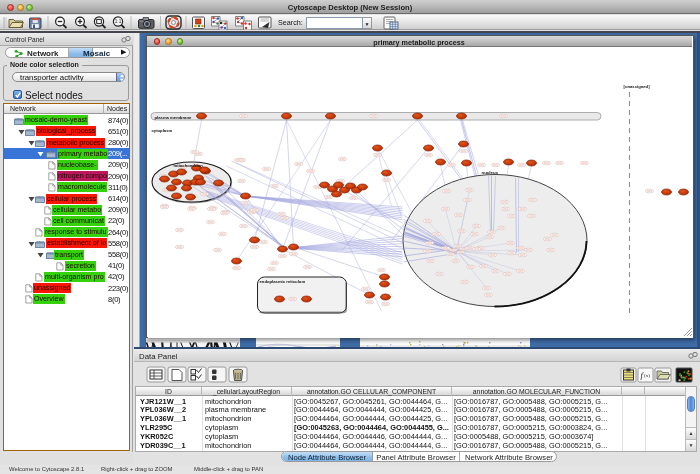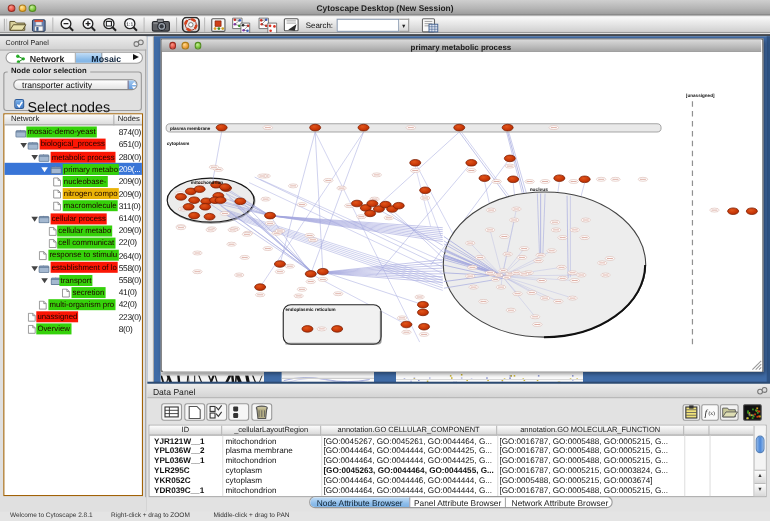--- a/index.html
+++ b/index.html
@@ -139,21 +139,21 @@
 <svg style="display:block" width="10" height="10">
           <path d="M5 1.5 l2.2 2.8 h-4.4 z M5 8.5 l2.2 -2.8 h-4.4 z" fill="#fff"></path>
         </svg>
 </div>
     </div>
 <div class="abs" style="left:13px;top:57px;width:8.5px;height:8.5px;background:linear-gradient(#7db3ea,#3a78cc);border:1px solid #2a5a9a;border-radius:2px;">
 <svg style="display:block" width="8" height="8">
         <path d="M1.8 4 l1.6 2 2.8-4.4" stroke="#fff" stroke-width="1.4" fill="none"></path>
       </svg>
 </div>
-<span class="abs" style="left:25px;top:57px;font-size:13px;color:#111;">Select nodes</span>
+<span class="abs" style="left:25px;top:57px;font-size:10px;color:#111;">Select nodes</span>
 </div>
 <div class="abs" style="left:3px;top:103px;width:127px;height:348px;background:#fff;border:1px solid #a16207;overflow:hidden;">
 <div class="abs" style="left:0;top:0;width:127px;height:9.5px;background:linear-gradient(#fbfbfb,#dcdcdc);border-bottom:1px solid #999;">
 <span class="abs" style="left:6px;top:1px;font-size:7px;color:#222;">Network</span>
 <span class="abs" style="left:103px;top:1px;font-size:7px;color:#222;">Nodes</span>
 <div class="abs" style="left:99px;top:0;width:1px;height:9.5px;background:#b0b0b0;"></div>
 </div>
 <div class="abs" style="left:0;top:10.5px;width:127px;height:11.2px;">
 <svg class="abs" style="left:10px;top:2.2px" width="10" height="8">
         <path d="M0.5 2 l3.5 0 1 -1.2 0 1.2" fill="#8aa0bd"></path>
@@ -205,21 +205,21 @@
         <path d="M4.8 0.8 l0 2.2 2.2 0" fill="none" stroke="#8a8a8a" stroke-width="0.8"></path>
       </svg>
 <span class="abs" style="left:53px;top:0.8px;max-width:51px;overflow:hidden;white-space:nowrap;display:inline-block;background:#35d10a;font-size:7.1px;color:#200500;padding:1px 1px;">nucleobase-</span>
 <span class="abs" style="left:104px;top:1px;font-size:7.6px;color:#111;letter-spacing:-0.3px;">209(0)</span>
 </div>
 <div class="abs" style="left:0;top:66.5px;width:127px;height:11.2px;">
 <svg class="abs" style="left:44px;top:1.8px" width="8" height="9">
         <path d="M0.8 0.8 l4 0 2.2 2.2 0 5 -6.2 0 z" fill="#fff" stroke="#8a8a8a" stroke-width="0.8"></path>
         <path d="M4.8 0.8 l0 2.2 2.2 0" fill="none" stroke="#8a8a8a" stroke-width="0.8"></path>
       </svg>
-<span class="abs" style="left:53px;top:0.8px;max-width:51px;overflow:hidden;white-space:nowrap;display:inline-block;background:#eab308;font-size:7.1px;color:#200500;padding:1px 1px;text-align:right;">nitrogen compo</span>
+<span class="abs" style="left:53px;top:0.8px;max-width:51px;overflow:hidden;white-space:nowrap;display:inline-block;background:#be185d;font-size:7.1px;color:#200500;padding:1px 1px;text-align:right;">nitrogen compo</span>
 <span class="abs" style="left:104px;top:1px;font-size:7.6px;color:#111;letter-spacing:-0.3px;">209(0)</span>
 </div>
 <div class="abs" style="left:0;top:77.7px;width:127px;height:11.2px;">
 <svg class="abs" style="left:44px;top:1.8px" width="8" height="9">
         <path d="M0.8 0.8 l4 0 2.2 2.2 0 5 -6.2 0 z" fill="#fff" stroke="#8a8a8a" stroke-width="0.8"></path>
         <path d="M4.8 0.8 l0 2.2 2.2 0" fill="none" stroke="#8a8a8a" stroke-width="0.8"></path>
       </svg>
 <span class="abs" style="left:53px;top:0.8px;max-width:51px;overflow:hidden;white-space:nowrap;display:inline-block;background:#35d10a;font-size:7.1px;color:#200500;padding:1px 1px;">macromolecule</span>
 <span class="abs" style="left:104px;top:1px;font-size:7.6px;color:#111;letter-spacing:-0.3px;">311(0)</span>
 </div>

